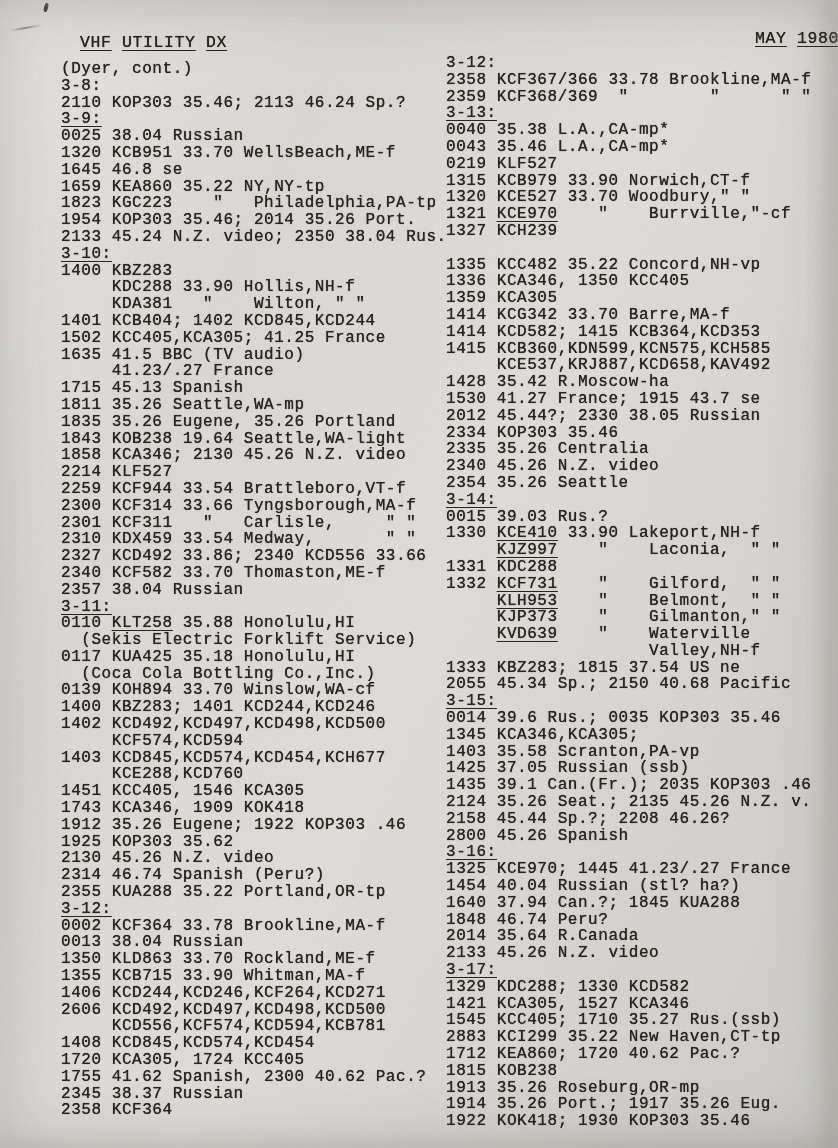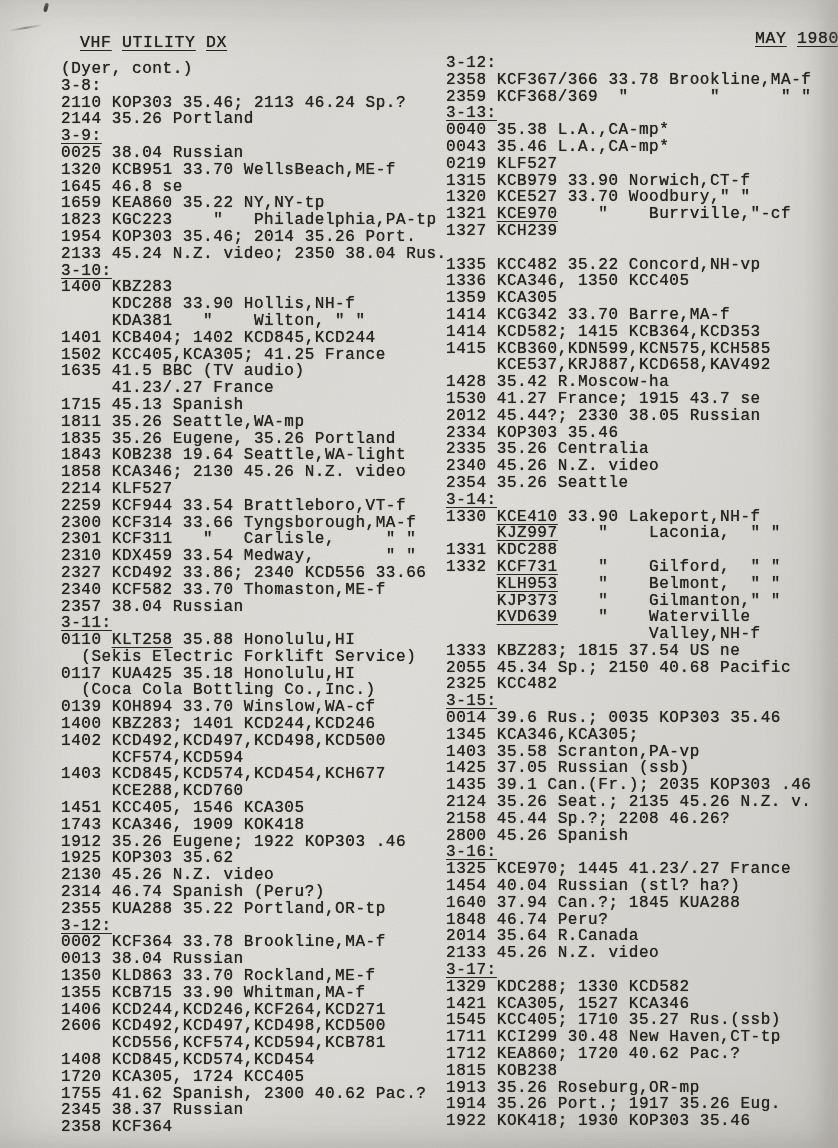--- a/index.html
+++ b/index.html
@@ -49,21 +49,20 @@
   <div class="mark-tick"></div>
   <div class="mark-streak"></div>
 
   <div class="title tw u-markup"><u>VHF</u> <u>UTILITY</u> <u>DX</u></div>
   <div class="date tw u-markup"><u>MAY</u> <u>1980</u></div>
 
   <div class="col col-left">
       <div class="line tw">(Dyer, cont.)</div>
       <div class="line tw">3-8:</div>
       <div class="line tw">2110 KOP303 35.46; 2113 46.24 Sp.?</div>
-      <div class="line tw">2144 35.26 Portland</div>
       <div class="line tw"><u>3-9:</u></div>
       <div class="line tw">0025 38.04 Russian</div>
       <div class="line tw">1320 KCB951 33.70 WellsBeach,ME-f</div>
       <div class="line tw">1645 46.8 se</div>
       <div class="line tw">1659 KEA860 35.22 NY,NY-tp</div>
       <div class="line tw">1823 KGC223    "   Philadelphia,PA-tp</div>
       <div class="line tw">1954 KOP303 35.46; 2014 35.26 Port.</div>
       <div class="line tw">2133 45.24 N.Z. video; 2350 38.04 Rus.</div>
       <div class="line tw"><u>3-10:</u></div>
       <div class="line tw">1400 KBZ283</div>
@@ -139,51 +138,51 @@
       <div class="line tw">1415 KCB360,KDN599,KCN575,KCH585</div>
       <div class="line tw">     KCE537,KRJ887,KCD658,KAV492</div>
       <div class="line tw">1428 35.42 R.Moscow-ha</div>
       <div class="line tw">1530 41.27 France; 1915 43.7 se</div>
       <div class="line tw">2012 45.44?; 2330 38.05 Russian</div>
       <div class="line tw">2334 KOP303 35.46</div>
       <div class="line tw">2335 35.26 Centralia</div>
       <div class="line tw">2340 45.26 N.Z. video</div>
       <div class="line tw">2354 35.26 Seattle</div>
       <div class="line tw"><u>3-14:</u></div>
+      <div class="line tw">0015 39.03 Rus.?</div>
       <div class="line tw">1330 <u>KCE410</u> 33.90 Lakeport,NH-f</div>
       <div class="line tw">     <u>KJZ997</u>    "    Laconia,  " "</div>
       <div class="line tw">1331 KDC288</div>
       <div class="line tw">1332 <u>KCF731</u>    "    Gilford,  " "</div>
       <div class="line tw">     <u>KLH953</u>    "    Belmont,  " "</div>
       <div class="line tw">     KJP373    "    Gilmanton," "</div>
       <div class="line tw">     <u>KVD639</u>    "    Waterville</div>
       <div class="line tw">                    Valley,NH-f</div>
       <div class="line tw">1333 KBZ283; 1815 37.54 US ne</div>
       <div class="line tw">2055 45.34 Sp.; 2150 40.68 Pacific</div>
-      <div class="line tw">2325 KCC482</div>
       <div class="line tw"><u>3-15:</u></div>
       <div class="line tw">0014 39.6 Rus.; 0035 KOP303 35.46</div>
       <div class="line tw">1345 KCA346,KCA305;</div>
       <div class="line tw">1403 35.58 Scranton,PA-vp</div>
       <div class="line tw">1425 37.05 Russian (ssb)</div>
       <div class="line tw">1435 39.1 Can.(Fr.); 2035 KOP303 .46</div>
       <div class="line tw">2124 35.26 Seat.; 2135 45.26 N.Z. v.</div>
       <div class="line tw">2158 45.44 Sp.?; 2208 46.26?</div>
       <div class="line tw">2800 45.26 Spanish</div>
       <div class="line tw"><u>3-16:</u></div>
       <div class="line tw">1325 KCE970; 1445 41.23/.27 France</div>
       <div class="line tw">1454 40.04 Russian (stl? ha?)</div>
       <div class="line tw">1640 37.94 Can.?; 1845 KUA288</div>
       <div class="line tw">1848 46.74 Peru?</div>
       <div class="line tw">2014 35.64 R.Canada</div>
       <div class="line tw">2133 45.26 N.Z. video</div>
       <div class="line tw"><u>3-17:</u></div>
       <div class="line tw">1329 KDC288; 1330 KCD582</div>
       <div class="line tw">1421 KCA305, 1527 KCA346</div>
       <div class="line tw">1545 KCC405; 1710 35.27 Rus.(ssb)</div>
-      <div class="line tw">1711 KCI299 30.48 New Haven,CT-tp</div>
+      <div class="line tw">2883 KCI299 35.22 New Haven,CT-tp</div>
       <div class="line tw">1712 KEA860; 1720 40.62 Pac.?</div>
       <div class="line tw">1815 KOB238</div>
       <div class="line tw">1913 35.26 Roseburg,OR-mp</div>
       <div class="line tw">1914 35.26 Port.; 1917 35.26 Eug.</div>
       <div class="line tw">1922 KOK418; 1930 KOP303 35.46</div>
     </div>
 </div>
 
 </body></html>

